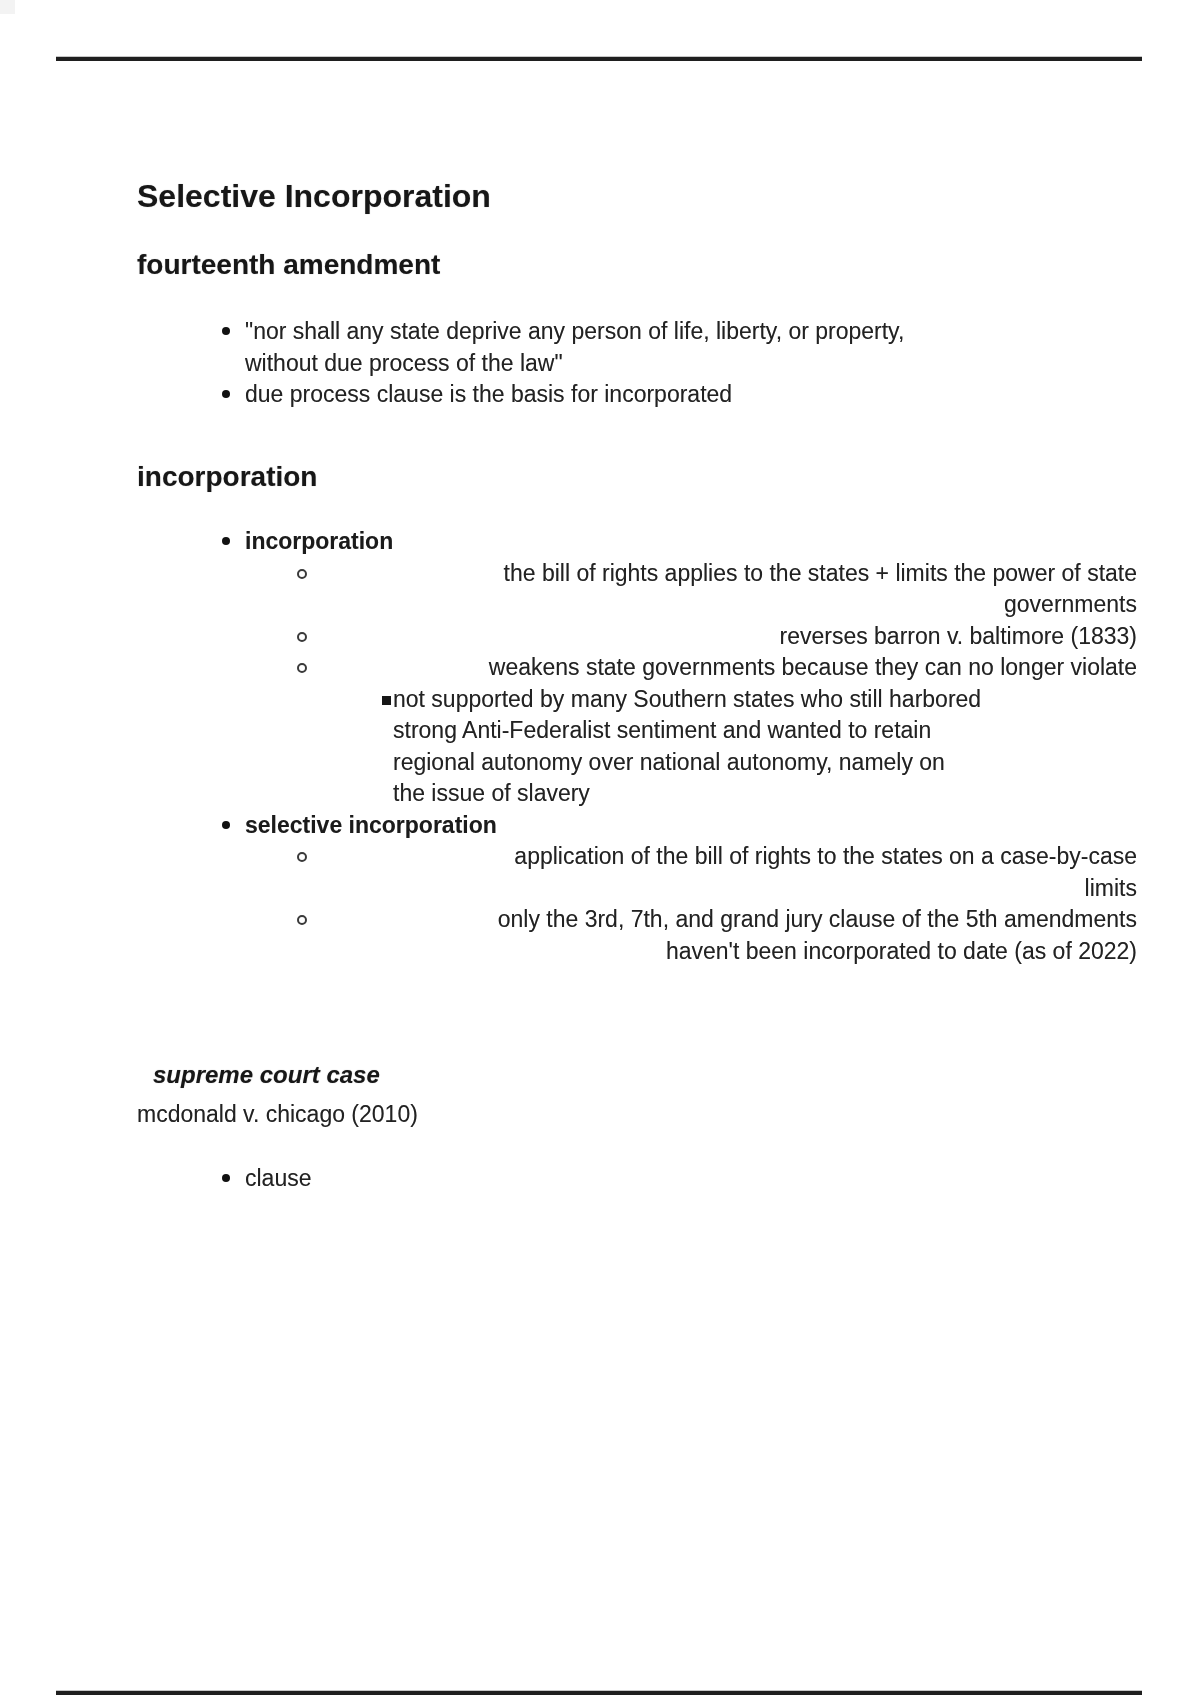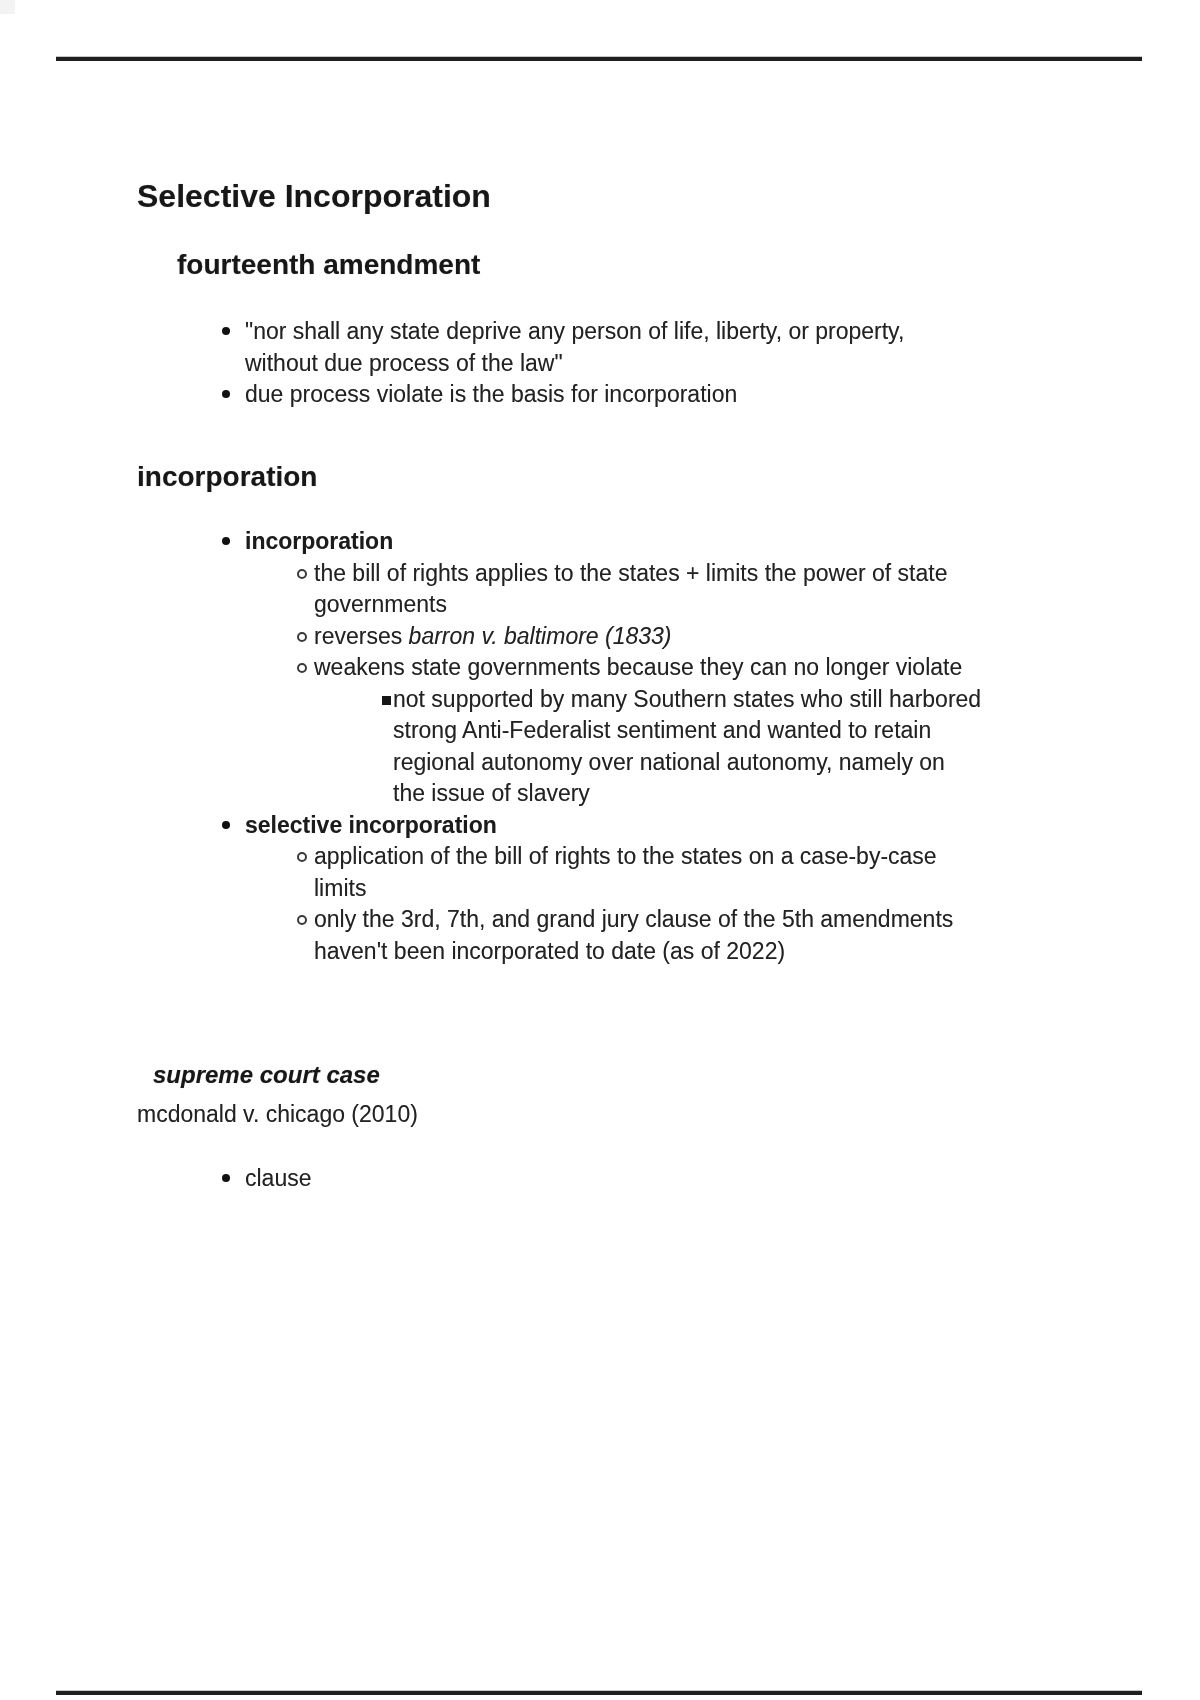--- a/index.html
+++ b/index.html
@@ -28,21 +28,21 @@
     font-size:32px;line-height:40px;font-weight:700;color:#171717;
     margin:0;white-space:nowrap;
     text-shadow:0 0 1px rgba(30,30,30,0.35);
   }
   .h2{
     position:absolute;left:137px;
     font-size:28px;line-height:34px;font-weight:700;color:#171717;
     margin:0;white-space:nowrap;
     text-shadow:0 0 1px rgba(30,30,30,0.35);
   }
-  .h2-a{top:248px;margin-left:40px;}
+  .h2-a{top:248px;}
   .h2-b{top:460px;}
   .h3{
     position:absolute;left:137px;top:1044px;
     font-size:24px;line-height:30px;font-weight:700;font-style:italic;color:#171717;
     margin:16px;white-space:nowrap;
     text-shadow:0 0 1px rgba(30,30,30,0.35);
   }
   .para{
     position:absolute;left:137px;top:1099px;
     font-size:23px;line-height:31.5px;color:#222222;
@@ -55,37 +55,37 @@
     font-size:23px;color:#222222;
     text-shadow:0 0 0.5px rgba(40,40,40,0.3);
   }
   .blist-1{top:316px;}
   .blist-2{top:526px;}
   .blist-3{top:1163px;}
 
   .item{position:relative;}
   .ln{line-height:31.5px;white-space:nowrap;}
   .item.bold .ln{font-weight:700;color:#1b1b1b;}
-  .it{font-style:italic;}
+  .it{}
 
   .m{position:absolute;display:block;}
   .m1{
     top:11px;left:85px;width:8px;height:8px;border-radius:50%;
     background:#111111;
   }
   .m2{
     top:11px;left:160px;width:6px;height:6px;border-radius:50%;
     background:#ffffff;border:2px solid #3a3a3a;
   }
   .m3{
     top:12px;left:245px;width:9px;height:9px;
     background:#161616;
   }
   .lv1 .lines{margin-left:108px;}
-  .lv2 .lines{margin-left:177px;}
+  .lv2 .lines{margin-left:177px;text-align:right;}
   .lv3 .lines{margin-left:256px;}
 </style>
 </head>
 <body>
 
 <div class="page">
 
   <div class="artifact"></div>
   <div class="rule rule-top"></div>
   <div class="rule rule-bottom"></div>
@@ -98,21 +98,21 @@
     <div class="item lv1">
       <span class="m m1"></span>
       <div class="lines">
         <div class="ln">"nor shall any state deprive any person of life, liberty, or property,</div>
         <div class="ln">without due process of the law"</div>
       </div>
     </div>
     <div class="item lv1">
       <span class="m m1"></span>
       <div class="lines">
-        <div class="ln">due process violate is the basis for incorporation</div>
+        <div class="ln">due process clause is the basis for incorporated</div>
       </div>
     </div>
   </div>
 
   <h2 class="h2 h2-b">incorporation</h2>
 
   <div class="blist blist-2">
     <div class="item lv1 bold">
       <span class="m m1"></span>
       <div class="lines">

